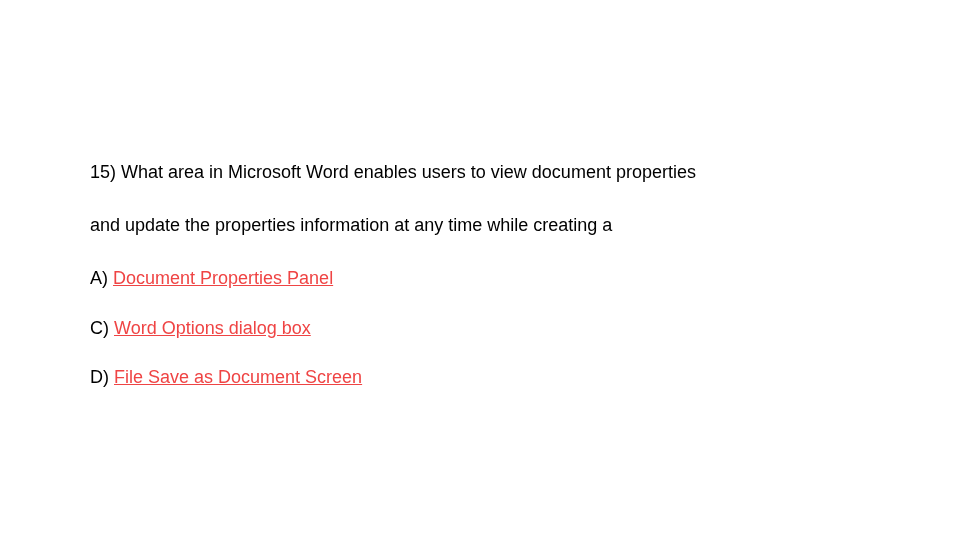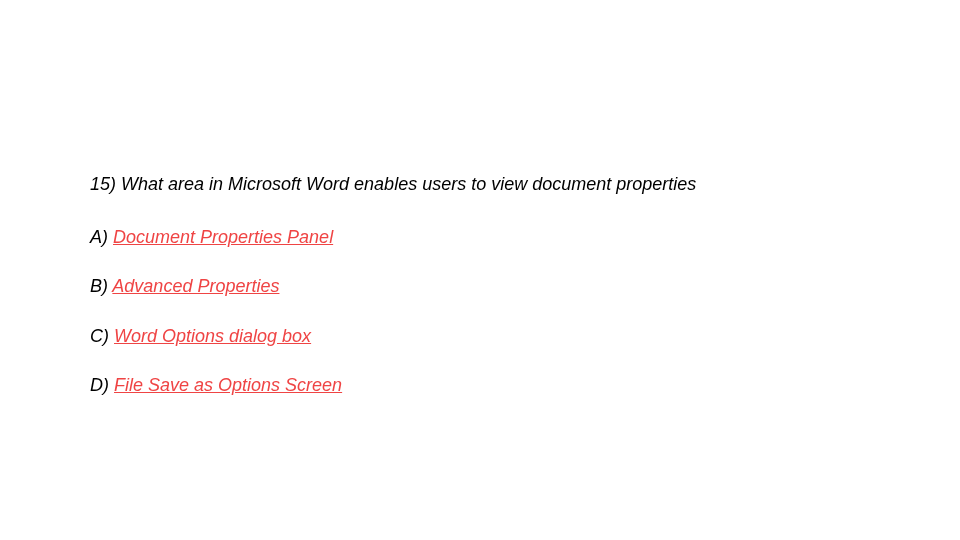--- a/index.html
+++ b/index.html
@@ -13,23 +13,22 @@
       background: #ffffff;
       font-family: Arial, Helvetica, sans-serif;
       font-size: 18px;
       color: #000000;
       padding: 0;
       position: relative;
     }
     .content {
       position: absolute;
       left: 90px;
-      top: 172px;
+      top: 160px;
       width: 780px;
-      font-style: italic;
     }
     .question-line {
       line-height: 1.4;
       margin-bottom: 28px;
     }
     .option-row {
       margin-bottom: 24px;
       line-height: 1.4;
     }
     .option-prefix {
@@ -39,29 +38,27 @@
       color: #ef4444;
       text-decoration: underline;
       cursor: pointer;
     }
   </style>
 </head>
 <body>
 
 <div class="content">
   <div class="question-line">15) What area in Microsoft Word enables users to view document properties</div>
+  <div class="question-line">and update the properties information at any time while creating a</div>
 
   <div class="option-row">
     <span class="option-prefix">A) </span><span class="option-link">Document Properties Panel</span>
   </div>
 
-  <div class="option-row">
-    <span class="option-prefix">B) </span><span class="option-link">Advanced Properties</span>
-  </div>
 
   <div class="option-row">
     <span class="option-prefix">C) </span><span class="option-link">Word Options dialog box</span>
   </div>
 
   <div class="option-row">
-    <span class="option-prefix">D) </span><span class="option-link">File Save as Options Screen</span>
+    <span class="option-prefix">D) </span><span class="option-link">File Save as Document Screen</span>
   </div>
 </div>
 
 </body></html>

